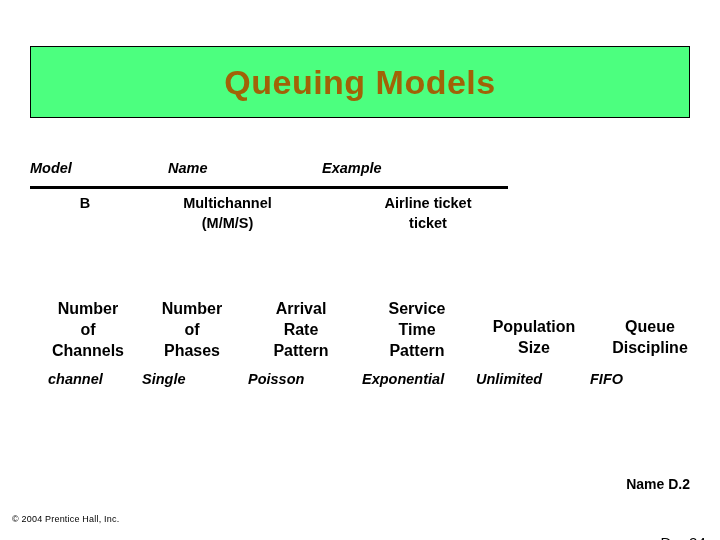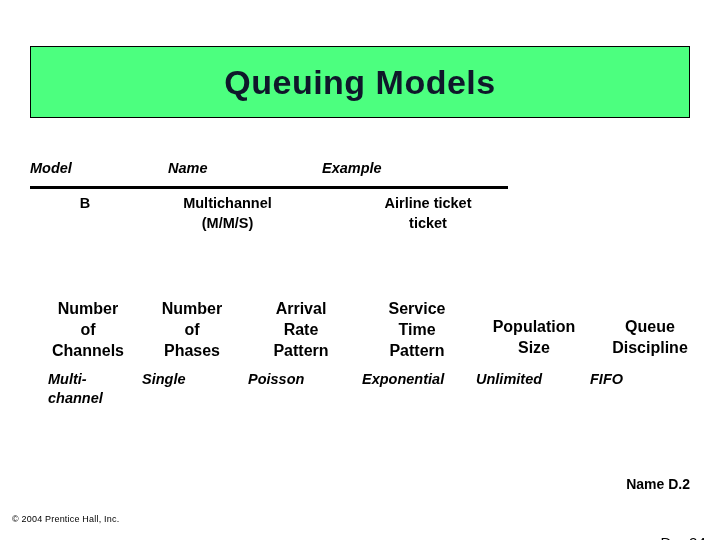--- a/index.html
+++ b/index.html
@@ -32,21 +32,21 @@
     background: #4cff7f;
     border: 1px solid #000000;
     box-sizing: border-box;
     display: flex;
     align-items: center;
     justify-content: center;
   }
   .title-text {
     font-size: 34px;
     font-weight: bold;
-    color: #0f172a;
+    color: #a16207;
     letter-spacing: 0.5px;
     white-space: nowrap;
   }
 
   
   .top-table {
     position: absolute;
     left: 30px;
     top: 156px;
     width: 500px;
@@ -191,21 +191,20 @@
 
   <div class="bot-table">
     <div class="bh bh1">Number<br>of<br>Channels</div>
     <div class="bh bh2">Number<br>of<br>Phases</div>
     <div class="bh bh3">Arrival<br>Rate<br>Pattern</div>
     <div class="bh bh4">Service<br>Time<br>Pattern</div>
     <div class="bh bh5">Population<br>Size</div>
     <div class="bh bh6">Queue<br>Discipline</div>
 
     <div class="bc bc1">
-      <div>Multi-</div>
       <div>channel</div>
     </div>
     <div class="bc bc2">Single</div>
     <div class="bc bc3">Poisson</div>
     <div class="bc bc4">Exponential</div>
     <div class="bc bc5">Unlimited</div>
     <div class="bc bc6">FIFO</div>
   </div>
 
   <div class="table-label">Name D.2</div>

